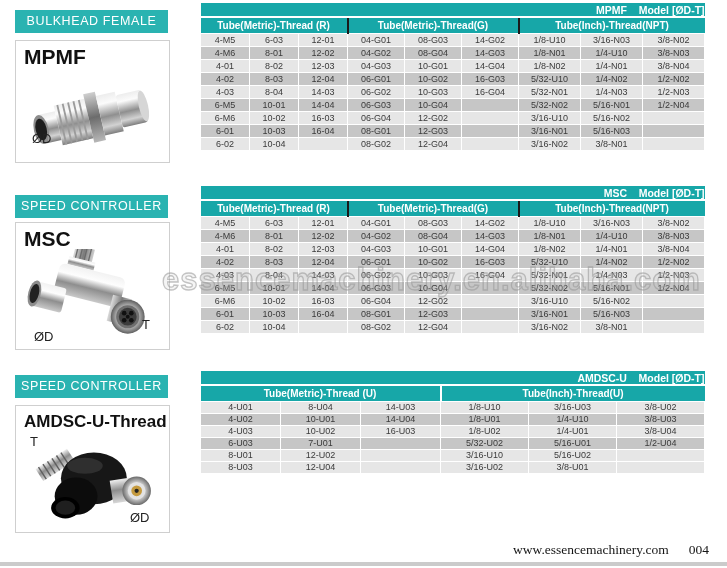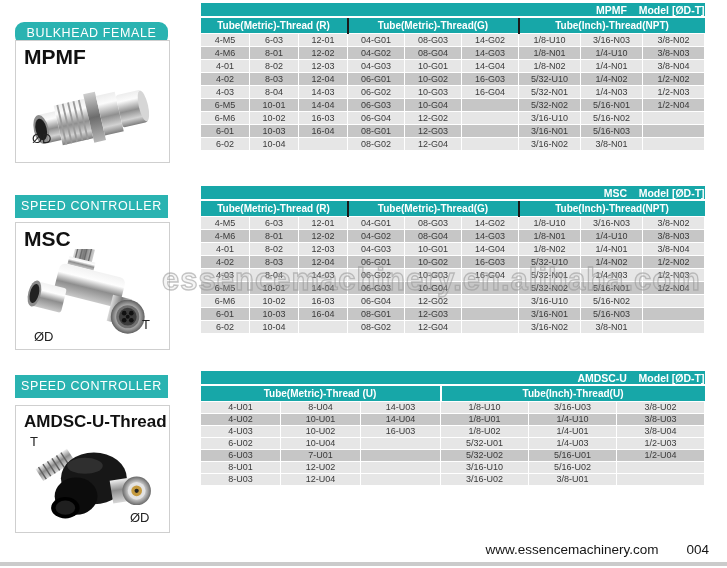--- a/index.html
+++ b/index.html
@@ -7,21 +7,21 @@
   .page {
     position:relative; width:727px; height:568px; background:#ffffff;
     overflow:hidden; font-family:"Liberation Sans", sans-serif;
   }
   
   .banner {
     position:absolute; left:15px; width:153px; height:23px;
     background:var(--banner-teal,#2ab3b1); color:#fff;
     font-size:12.5px; letter-spacing:.6px; text-align:center; line-height:23px;
   }
-  .banner.b1 { top:22px;border-radius:9px; }
+  .banner.b1 { top:10px; }
   .banner.b2 { top:195px; }
   .banner.b3 { top:375px; }
   .card {
     position:absolute; left:15px; width:155px; background:#fff;
     border:1px solid #cfcfcf;
   }
   .card.c1 { top:40px; height:123px; }
   .card.c2 { top:222px; height:128px; }
   .card.c3 { top:405px; height:128px; }
   .model { position:absolute; left:8px; top:4px; font-weight:bold; color:#111; font-size:21px; }
@@ -63,21 +63,21 @@
   
   .watermark {
     position:absolute; left:162px; top:262px; z-index:6; pointer-events:none;
     font-size:31px; font-weight:bold; letter-spacing:1px;
     color:rgba(200,200,200,0.18);
     -webkit-text-stroke:1.3px rgba(150,150,150,0.55);
   }
   
   .footer {
     position:absolute; right:18px; top:542px; font-size:13.5px; color:#151515;
-    display:flex; gap:28px;
+    display:flex; gap:20px;font-family:Liberation Serif, serif;
   }
   .footer-rule {
     position:absolute; left:0; top:562px; width:727px; height:4px; background:#cbcbcb;
   }
 </style>
 </head>
 <body>
 
 <div class="page">
 
@@ -499,28 +499,20 @@
             <td class="cell">3/8-U03</td>
           </tr>
           <tr class="odd">
             <td class="cell">4-U03</td>
             <td class="cell">10-U02</td>
             <td class="cell">16-U03</td>
             <td class="cell">1/8-U02</td>
             <td class="cell">1/4-U01</td>
             <td class="cell">3/8-U04</td>
           </tr>
-          <tr class="odd">
-            <td class="cell">6-U02</td>
-            <td class="cell">10-U04</td>
-            <td class="cell"></td>
-            <td class="cell">5/32-U01</td>
-            <td class="cell">1/4-U03</td>
-            <td class="cell">1/2-U03</td>
-          </tr>
           <tr class="even">
             <td class="cell">6-U03</td>
             <td class="cell">7-U01</td>
             <td class="cell"></td>
             <td class="cell">5/32-U02</td>
             <td class="cell">5/16-U01</td>
             <td class="cell">1/2-U04</td>
           </tr>
           <tr class="odd">
             <td class="cell">8-U01</td>

